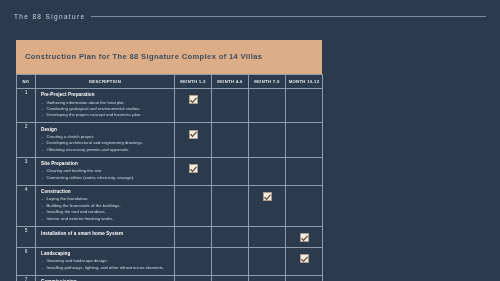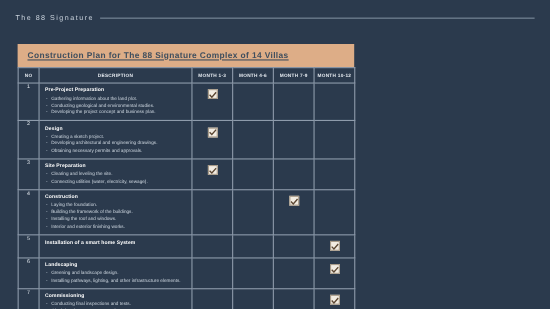--- a/index.html
+++ b/index.html
@@ -48,24 +48,23 @@
   }
   .plan-title {
     background: #ddad87;
     color: #3e4e5e;
     font-size: 7.6px;
     font-weight: 700;
     letter-spacing: 0.35px;
     padding: 6px 9px 6px 9px;
     line-height: 1;
     box-sizing: border-box;
-    height: 21px;
+    height: 34px;
     display: flex;
     align-items: center;
-    text-decoration: underline;
   }
 
   table.plan {
     width: 100%;
     border-collapse: collapse;
     table-layout: fixed;
   }
   table.plan th,
   table.plan td {
     border: 0.6px solid #8e9bab;

